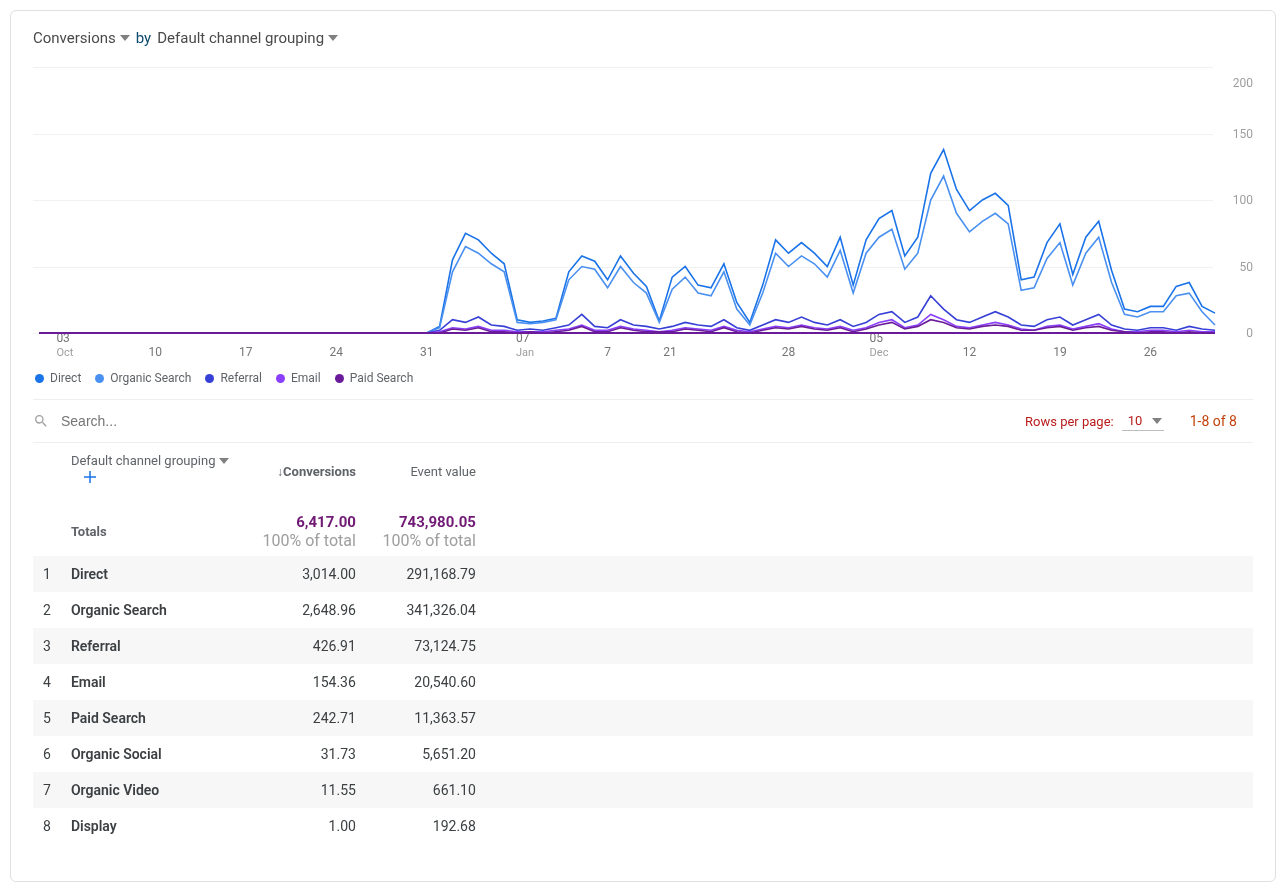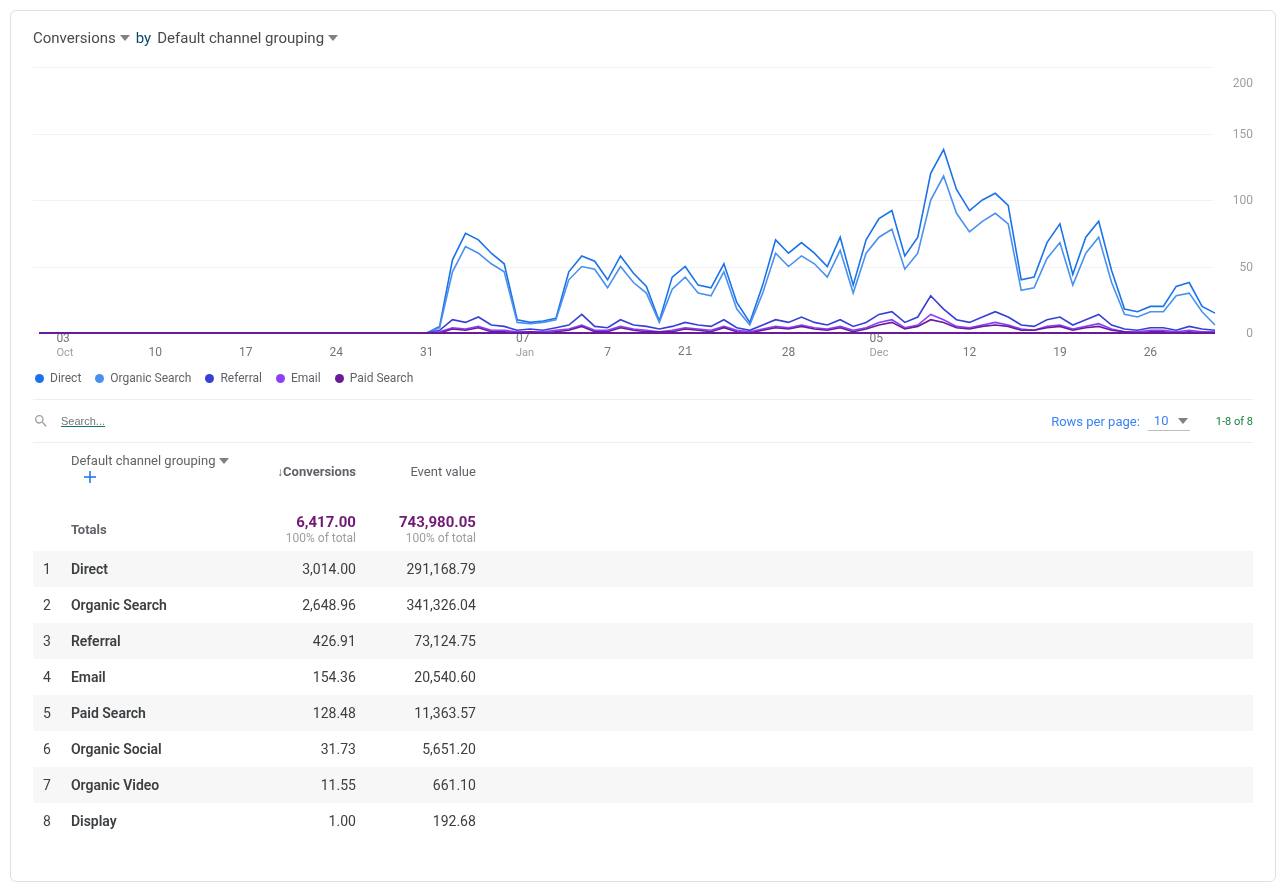--- a/index.html
+++ b/index.html
@@ -21,29 +21,29 @@
   .y-tick { position: absolute; right: 0; width: 34px; text-align: right; font-size: 12px; color: #9e9e9e; transform: translateY(-50%); }
   .y-grid { position: absolute; left: 0; right: 40px; border-top: 1px solid #f1f1f1; }
   .x-tick { position: absolute; bottom: 8px; font-size: 12px; color: #757575; transform: translateX(-50%); text-align: left; }
   .x-sub { font-size: 11px; color: #9e9e9e; }
   .legend { display: flex; gap: 14px; font-size: 12px; color: #5f6368; margin-top: 4px; margin-bottom: 14px; padding-left: 2px;}
   .legend-item { display: flex; align-items: center; gap: 6px; }
   .legend-dot { width: 9px; height: 9px; border-radius: 50%; }
   .toolbar { display: flex; align-items: center; border-top: 1px solid #eee; border-bottom: 1px solid #eee; height: 44px; }
   .search-wrap { display: flex; align-items: center; gap: 10px; color: #9e9e9e; flex: 1; }
   .search-wrap svg { width: 16px; height: 16px; fill: #9e9e9e; }
-  .search-input { border: none; outline: none; font-size: 11px; color: #0f766e; width: 240px; text-decoration: underline; }
-  .rows-per-page { display: flex; align-items: center; gap: 8px; font-size: 13px; color: #3b82f6; margin-right: 26px;}
+  .search-input { border: none; outline: none; font-size: 14px; color: #0f766e; width: 240px; }
+  .rows-per-page { display: flex; align-items: center; gap: 8px; font-size: 13px; color: #b91c1c; margin-right: 26px;}
   .select-box { display: inline-flex; align-items: center; gap: 8px; border-bottom: 1px solid #bdbdbd; padding: 2px 2px 2px 6px; min-width: 42px; justify-content: space-between;}
-  .page-indicator { font-size: 11px; color: #15803d; margin-right: 0; }
+  .page-indicator { font-size: 14px; color: #c2410c; margin-right: 16px; }
   .table { width: 100%; border-collapse: collapse; }
   .th-row td { padding: 10px 10px; font-size: 13px; color: #5f6368; }
   .totals-row td { padding: 14px 10px 6px; }
   .totals-row .tot-main { font-weight: 700; font-size: 15px; color: #701a75; }
-  .totals-row .tot-sub { font-size: 12px; color: #9e9e9e; }
+  .totals-row .tot-sub { font-size: 16px; color: #9e9e9e; }
   .data-row td { padding: 10px 10px; font-size: 14px; color: #3c4043; border: none; }
   .data-row.odd { background: #f7f7f7; }
   .num { text-align: right; }
   .idx { text-align: right; width: 26px; color:#5f6368;}
   .name-cell { font-weight: 600; color: #3c4043; }
   .plus-btn svg { width: 18px; height: 18px; stroke: #1a73e8; stroke-width: 2; }
   .sort-arrow { font-size: 12px; }
   .col-dim { width: 185px; }
   .col-conv { width: 120px; }
   .col-ev { width: 120px; }
@@ -82,21 +82,21 @@
       <div class="y-tick" style="top: 76.5px;">150</div>
       <div class="y-grid" style="top: 10px;"></div>
       <div class="y-tick" style="top: 10px; margin-top: 16px;">200</div>
       <div class="x-tick" style="left: 31.8462px;">03<br><span class="x-sub">Oct</span></div>
       <div class="x-tick" style="left: 122.308px;">10</div>
       <div class="x-tick" style="left: 212.769px;">17</div>
       <div class="x-tick" style="left: 303.231px;">24</div>
       <div class="x-tick" style="left: 393.692px;">31</div>
       <div class="x-tick" style="left: 492px;">07<br><span class="x-sub">Jan</span></div>
       <div class="x-tick" style="left: 574.615px;">7</div>
-      <div class="x-tick" style="left: 652px; font-family: Liberation Mono, monospace;">21</div>
+      <div class="x-tick" style="left: 637px;">21</div>
       <div class="x-tick" style="left: 755.538px;">28</div>
       <div class="x-tick" style="left: 846px;">05<br><span class="x-sub">Dec</span></div>
       <div class="x-tick" style="left: 936.462px;">12</div>
       <div class="x-tick" style="left: 1026.92px;">19</div>
       <div class="x-tick" style="left: 1117.38px;">26</div>
       <svg class="chart" width="1222" height="310">
         <path d="M6.0 276.0 L18.9 276.0 L31.8 276.0 L44.8 276.0 L57.7 276.0 L70.6 276.0 L83.5 276.0 L96.5 276.0 L109.4 276.0 L122.3 276.0 L135.2 276.0 L148.2 276.0 L161.1 276.0 L174.0 276.0 L186.9 276.0 L199.8 276.0 L212.8 276.0 L225.7 276.0 L238.6 276.0 L251.5 276.0 L264.5 276.0 L277.4 276.0 L290.3 276.0 L303.2 276.0 L316.2 276.0 L329.1 276.0 L342.0 276.0 L354.9 276.0 L367.8 276.0 L380.8 276.0 L393.7 276.0 L406.6 269.4 L419.5 202.8 L432.5 176.3 L445.4 182.9 L458.3 196.2 L471.2 206.8 L484.2 262.7 L497.1 265.4 L510.0 264.0 L522.9 261.4 L535.8 214.8 L548.8 198.9 L561.7 204.2 L574.6 222.8 L587.5 198.9 L600.5 216.2 L613.4 229.4 L626.3 264.0 L639.2 220.1 L652.2 209.5 L665.1 228.1 L678.0 230.8 L690.9 206.8 L703.8 245.4 L716.8 265.4 L729.7 228.1 L742.6 182.9 L755.5 196.2 L768.5 185.6 L781.4 196.2 L794.3 209.5 L807.2 180.2 L820.2 228.1 L833.1 182.9 L846.0 161.6 L858.9 153.6 L871.8 198.9 L884.8 180.2 L897.7 116.4 L910.6 92.5 L923.5 132.4 L936.5 153.6 L949.4 143.0 L962.3 136.3 L975.2 148.3 L988.2 222.8 L1001.1 220.1 L1014.0 185.6 L1026.9 166.9 L1039.8 217.5 L1052.8 180.2 L1065.7 164.3 L1078.6 213.5 L1091.5 252.1 L1104.5 254.7 L1117.4 249.4 L1130.3 249.4 L1143.2 229.4 L1156.2 225.5 L1169.1 249.4 L1182.0 256.1 " fill="none" stroke="#1a73e8" stroke-width="1.6"></path>
         <path d="M6.0 276.0 L18.9 276.0 L31.8 276.0 L44.8 276.0 L57.7 276.0 L70.6 276.0 L83.5 276.0 L96.5 276.0 L109.4 276.0 L122.3 276.0 L135.2 276.0 L148.2 276.0 L161.1 276.0 L174.0 276.0 L186.9 276.0 L199.8 276.0 L212.8 276.0 L225.7 276.0 L238.6 276.0 L251.5 276.0 L264.5 276.0 L277.4 276.0 L290.3 276.0 L303.2 276.0 L316.2 276.0 L329.1 276.0 L342.0 276.0 L354.9 276.0 L367.8 276.0 L380.8 276.0 L393.7 276.0 L406.6 270.7 L419.5 214.8 L432.5 189.6 L445.4 196.2 L458.3 206.8 L471.2 214.8 L484.2 265.4 L497.1 266.7 L510.0 265.4 L522.9 262.7 L535.8 222.8 L548.8 209.5 L561.7 212.2 L574.6 230.8 L587.5 209.5 L600.5 225.5 L613.4 236.1 L626.3 265.4 L639.2 232.1 L652.2 220.1 L665.1 236.1 L678.0 238.8 L690.9 214.8 L703.8 252.1 L716.8 268.0 L729.7 236.1 L742.6 196.2 L755.5 209.5 L768.5 198.9 L781.4 206.8 L794.3 220.1 L807.2 193.5 L820.2 236.1 L833.1 196.2 L846.0 180.2 L858.9 172.3 L871.8 212.2 L884.8 196.2 L897.7 143.0 L910.6 119.1 L923.5 156.3 L936.5 174.9 L949.4 164.3 L962.3 156.3 L975.2 166.9 L988.2 233.4 L1001.1 230.8 L1014.0 201.5 L1026.9 185.6 L1039.8 228.1 L1052.8 196.2 L1065.7 180.2 L1078.6 225.5 L1091.5 257.4 L1104.5 260.0 L1117.4 254.7 L1130.3 254.7 L1143.2 238.8 L1156.2 236.1 L1169.1 254.7 L1182.0 268.0 " fill="none" stroke="#4a90f0" stroke-width="1.6"></path>
         <path d="M6.0 276.0 L18.9 276.0 L31.8 276.0 L44.8 276.0 L57.7 276.0 L70.6 276.0 L83.5 276.0 L96.5 276.0 L109.4 276.0 L122.3 276.0 L135.2 276.0 L148.2 276.0 L161.1 276.0 L174.0 276.0 L186.9 276.0 L199.8 276.0 L212.8 276.0 L225.7 276.0 L238.6 276.0 L251.5 276.0 L264.5 276.0 L277.4 276.0 L290.3 276.0 L303.2 276.0 L316.2 276.0 L329.1 276.0 L342.0 276.0 L354.9 276.0 L367.8 276.0 L380.8 276.0 L393.7 276.0 L406.6 273.3 L419.5 262.7 L432.5 265.4 L445.4 260.0 L458.3 268.0 L471.2 269.4 L484.2 273.3 L497.1 272.0 L510.0 273.3 L522.9 270.7 L535.8 268.0 L548.8 257.4 L561.7 269.4 L574.6 270.7 L587.5 262.7 L600.5 268.0 L613.4 269.4 L626.3 272.0 L639.2 269.4 L652.2 265.4 L665.1 268.0 L678.0 269.4 L690.9 262.7 L703.8 270.7 L716.8 273.3 L729.7 268.0 L742.6 262.7 L755.5 265.4 L768.5 260.0 L781.4 265.4 L794.3 268.0 L807.2 262.7 L820.2 269.4 L833.1 265.4 L846.0 257.4 L858.9 254.7 L871.8 265.4 L884.8 260.0 L897.7 238.8 L910.6 252.1 L923.5 262.7 L936.5 265.4 L949.4 260.0 L962.3 254.7 L975.2 260.0 L988.2 268.0 L1001.1 269.4 L1014.0 262.7 L1026.9 260.0 L1039.8 268.0 L1052.8 262.7 L1065.7 257.4 L1078.6 268.0 L1091.5 272.0 L1104.5 273.3 L1117.4 270.7 L1130.3 270.7 L1143.2 273.3 L1156.2 269.4 L1169.1 272.0 L1182.0 273.3 " fill="none" stroke="#3740d6" stroke-width="1.6"></path>
         <path d="M6.0 276.0 L18.9 276.0 L31.8 276.0 L44.8 276.0 L57.7 276.0 L70.6 276.0 L83.5 276.0 L96.5 276.0 L109.4 276.0 L122.3 276.0 L135.2 276.0 L148.2 276.0 L161.1 276.0 L174.0 276.0 L186.9 276.0 L199.8 276.0 L212.8 276.0 L225.7 276.0 L238.6 276.0 L251.5 276.0 L264.5 276.0 L277.4 276.0 L290.3 276.0 L303.2 276.0 L316.2 276.0 L329.1 276.0 L342.0 276.0 L354.9 276.0 L367.8 276.0 L380.8 276.0 L393.7 276.0 L406.6 274.7 L419.5 270.7 L432.5 272.0 L445.4 269.4 L458.3 273.3 L471.2 273.3 L484.2 274.7 L497.1 274.7 L510.0 274.7 L522.9 273.3 L535.8 272.0 L548.8 268.0 L561.7 273.3 L574.6 273.3 L587.5 269.4 L600.5 272.0 L613.4 273.3 L626.3 274.7 L639.2 273.3 L652.2 270.7 L665.1 272.0 L678.0 273.3 L690.9 269.4 L703.8 273.3 L716.8 274.7 L729.7 272.0 L742.6 269.4 L755.5 270.7 L768.5 268.0 L781.4 270.7 L794.3 272.0 L807.2 269.4 L820.2 273.3 L833.1 270.7 L846.0 265.4 L858.9 262.7 L871.8 270.7 L884.8 268.0 L897.7 257.4 L910.6 262.7 L923.5 269.4 L936.5 270.7 L949.4 268.0 L962.3 265.4 L975.2 268.0 L988.2 272.0 L1001.1 273.3 L1014.0 269.4 L1026.9 268.0 L1039.8 272.0 L1052.8 269.4 L1065.7 266.7 L1078.6 272.0 L1091.5 274.7 L1104.5 274.7 L1117.4 273.3 L1130.3 273.3 L1143.2 274.7 L1156.2 273.3 L1169.1 274.7 L1182.0 274.7 " fill="none" stroke="#8a3ffc" stroke-width="1.6"></path>
@@ -212,21 +212,21 @@
         <tr class="data-row">
           <td class="idx">4</td>
           <td class="name-cell">Email</td>
           <td class="num">154.36</td>
           <td class="num">20,540.60</td>
           <td></td>
         </tr>
         <tr class="data-row odd">
           <td class="idx">5</td>
           <td class="name-cell">Paid Search</td>
-          <td class="num">128.48</td>
+          <td class="num">242.71</td>
           <td class="num">11,363.57</td>
           <td></td>
         </tr>
         <tr class="data-row">
           <td class="idx">6</td>
           <td class="name-cell">Organic Social</td>
           <td class="num">31.73</td>
           <td class="num">5,651.20</td>
           <td></td>
         </tr>

